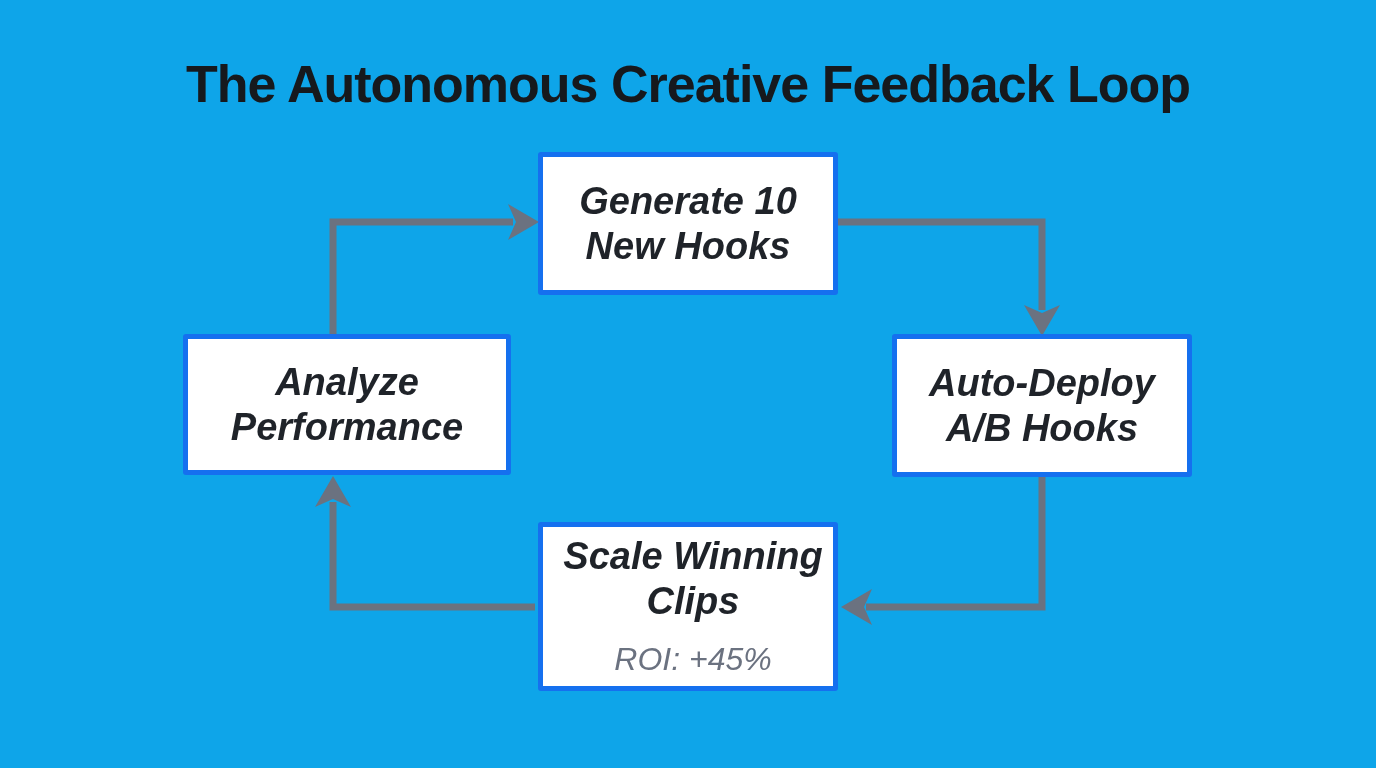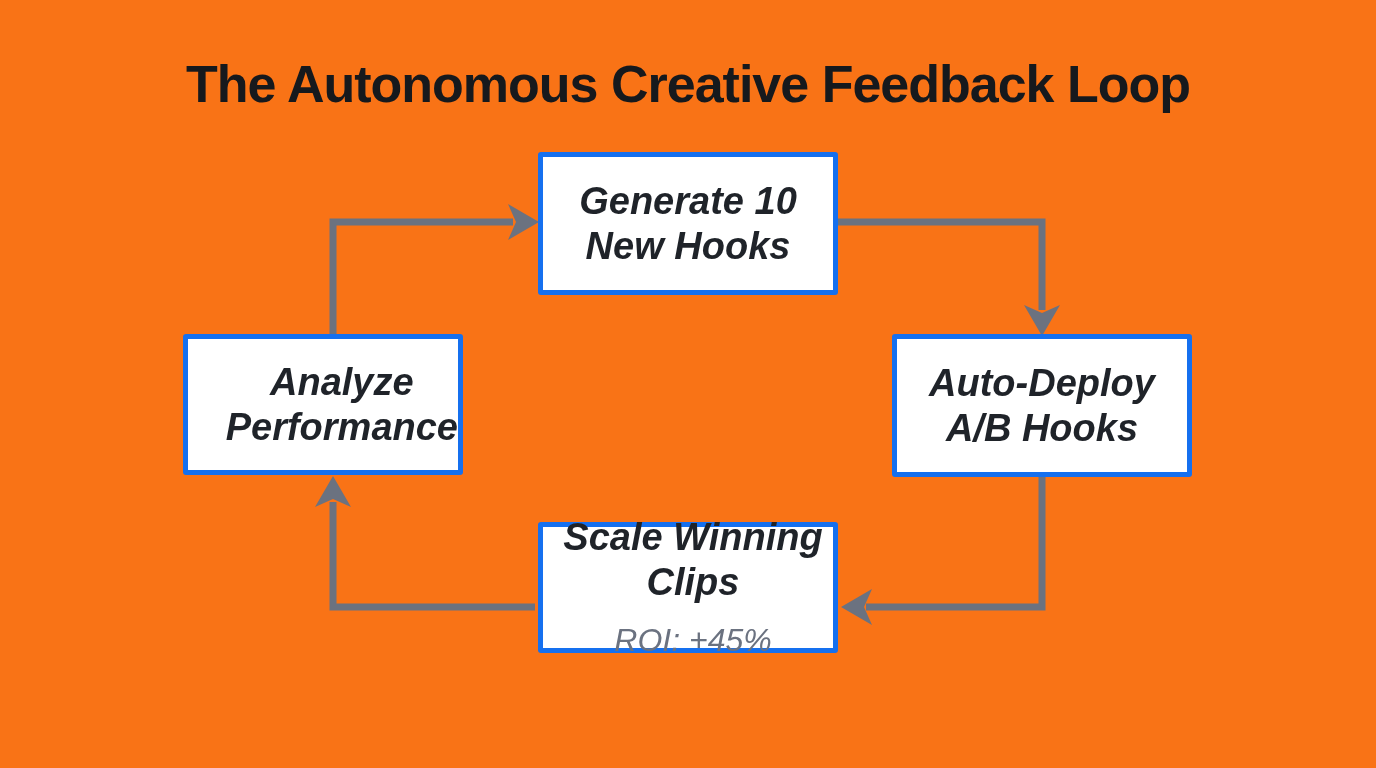--- a/index.html
+++ b/index.html
@@ -1,20 +1,20 @@
 <!DOCTYPE html>
 <html><head>
 <meta charset="utf-8">
 <style>
   html, body { margin: 0; padding: 0; background: #ffffff; }
   .canvas {
     position: relative;
     width: 1376px;
     height: 768px;
-    background: #f97316;
+    background: #0ea5e9;
     font-family: "Liberation Sans", sans-serif;
     overflow: hidden;
   }
   .diagram-title {
     position: absolute;
     top: 54px;
     left: 0;
     width: 100%;
     margin: 0;
     text-align: center;
@@ -44,22 +44,22 @@
     border-radius: 3px;
     display: flex;
     flex-direction: column;
     align-items: center;
     justify-content: center;
     text-align: center;
     font-style: italic;
   }
   .node-top    { left: 538px; top: 152px; width: 300px; height: 143px; }
   .node-right  { left: 892px; top: 334px; width: 300px; height: 143px; }
-  .node-bottom { left: 538px; top: 522px; width: 300px; height: 131px; padding-left: 10px; }
-  .node-left   { left: 183px; top: 334px; width: 280px; height: 141px; align-items: flex-end; }
+  .node-bottom { left: 538px; top: 522px; width: 300px; height: 169px; padding-left: 10px; }
+  .node-left   { left: 183px; top: 334px; width: 328px; height: 141px; }
   .node-label {
     font-size: 38px;
     font-weight: 700;
     line-height: 1.18;
     color: #1f2329;
     white-space: pre;
   }
   .node-sublabel {
     font-size: 32px;
     font-weight: 400;

